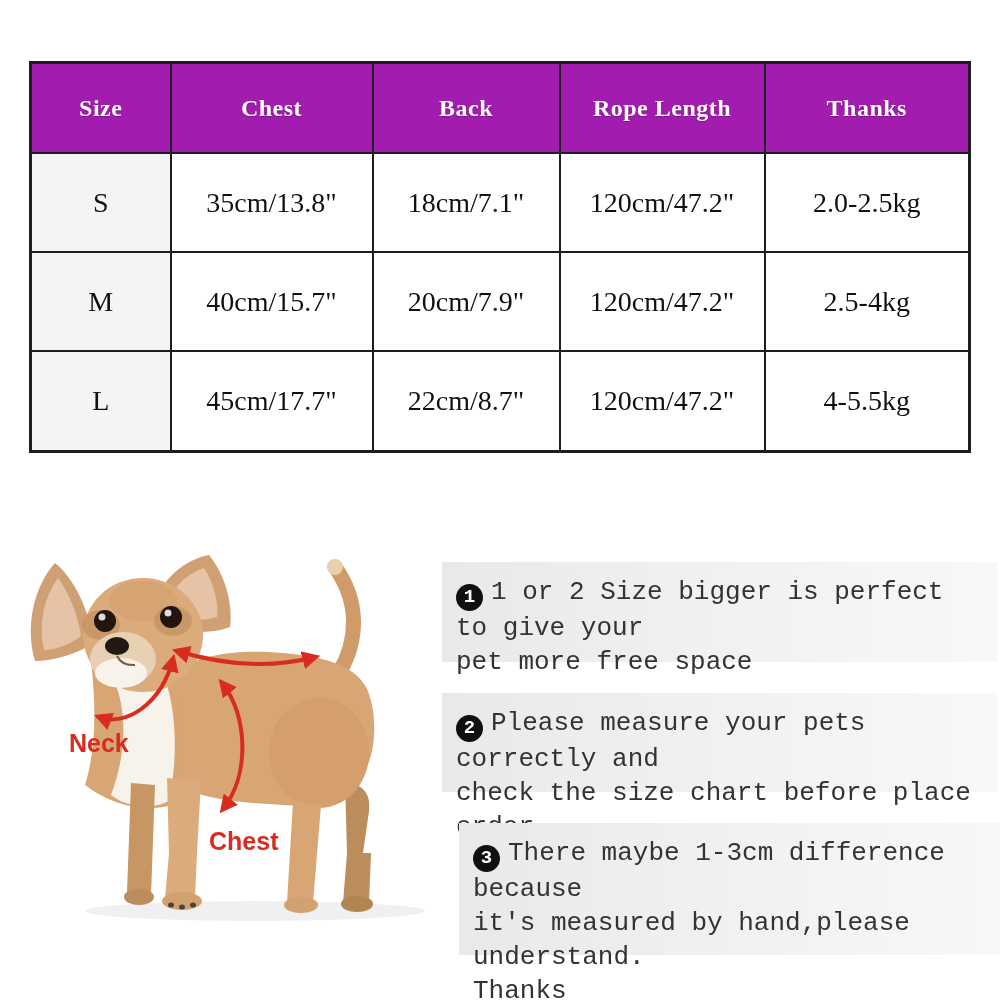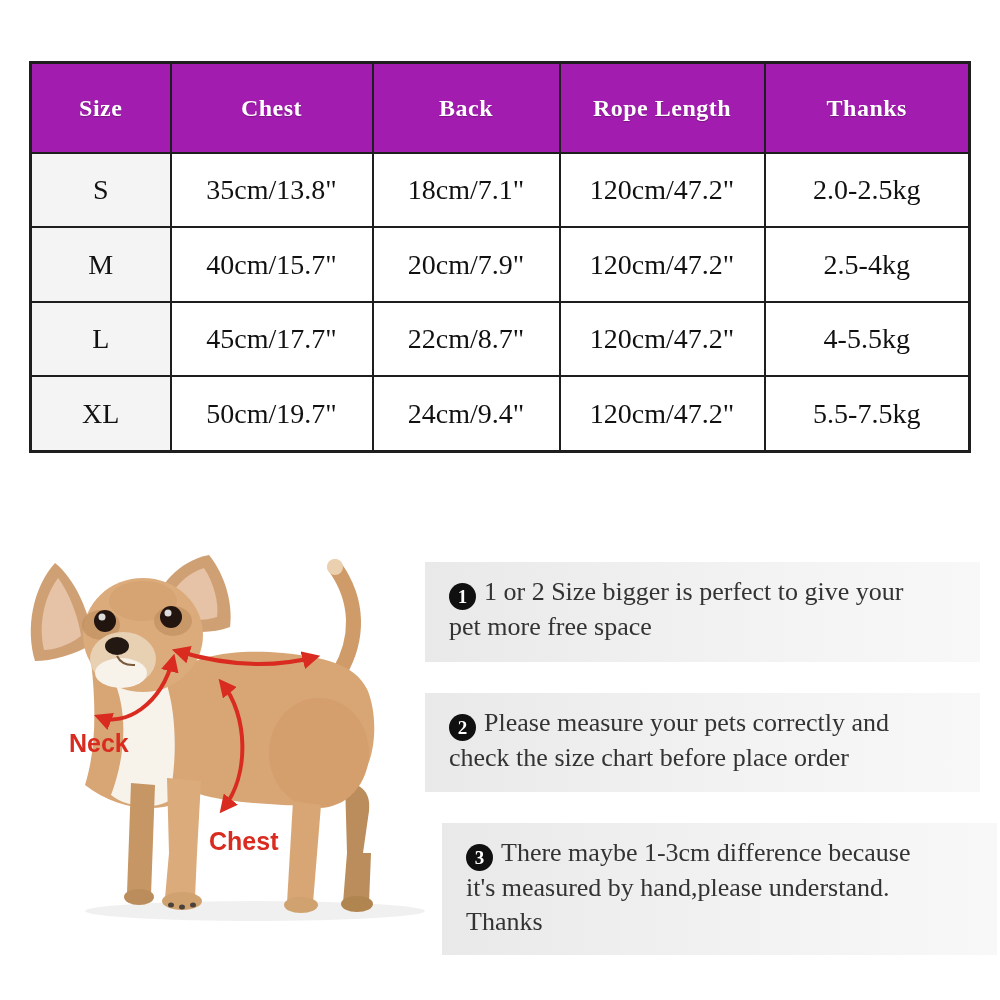--- a/index.html
+++ b/index.html
@@ -23,24 +23,24 @@
     height:88px; letter-spacing:0.5px;
     text-shadow:0 1px 1px rgba(0,0,0,0.25);
   }
   table.size-chart tbody td {
     background:#ffffff; color:#111111; font-size:28px; height:61px;
   }
   table.size-chart tbody td.size-cell { background:#f4f4f4; }
 
   
   .note {
-    position:absolute; left:425px; width:555px; box-sizing:border-box;
+    position:absolute; left:442px; width:555px; box-sizing:border-box;
     background:linear-gradient(90deg,#e9e9e9 0%, #f2f2f2 55%, #f8f8f8 100%);
-    font-family:Liberation Serif, serif; color:#333333;
-    font-size:26px; line-height:34px; padding:13px 10px 0 24px;
+    font-family:Liberation Mono, monospace; color:#333333;
+    font-size:26px; line-height:34px; padding:13px 10px 0 14px;
   }
   .note-1 { top:562px; height:100px; }
   .note-2 { top:693px; height:99px;  }
   .note-3 { top:823px; height:132px;margin-left:17px; }
   .note .bullet {
     display:inline-block; width:27px; height:27px; border-radius:50%;
     background:#101010; color:#ffffff; text-align:center; line-height:27px;
     font-size:19px; font-weight:bold; margin-right:8px; vertical-align:-3px;
   }
   .note .txt { white-space:pre-line; }
@@ -90,27 +90,20 @@
       <td>20cm/7.9"</td>
       <td>120cm/47.2"</td>
       <td>2.5-4kg</td>
     </tr>
     <tr>
       <td class="size-cell">L</td>
       <td>45cm/17.7"</td>
       <td>22cm/8.7"</td>
       <td>120cm/47.2"</td>
       <td>4-5.5kg</td>
-    </tr>
-    <tr>
-      <td class="size-cell">XL</td>
-      <td>50cm/19.7"</td>
-      <td>24cm/9.4"</td>
-      <td>120cm/47.2"</td>
-      <td>5.5-7.5kg</td>
     </tr>
   </tbody>
 </table>
 
 <div class="dog-diagram">
   <svg width="400" height="370" viewBox="0 0 400 370">
     <defs>
       <marker id="ah" viewBox="0 0 10 10" refX="7" refY="5" markerWidth="4.5" markerHeight="4.5" orient="auto-start-reverse">
         <path d="M0,0 L10,5 L0,10 Z" fill="#d92b1f"></path>
       </marker>

